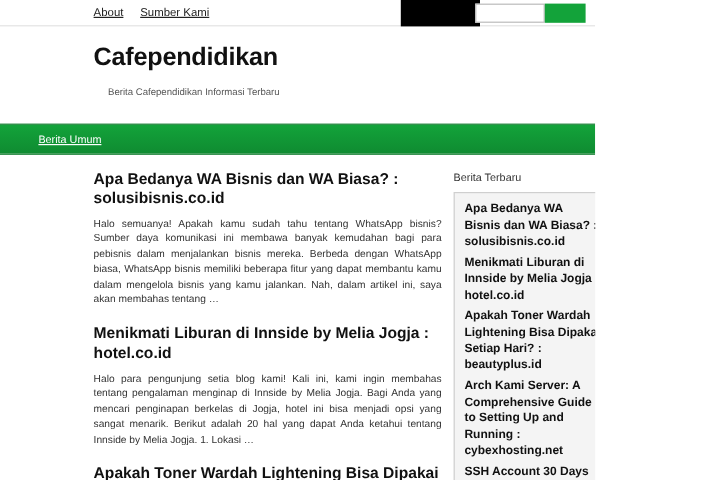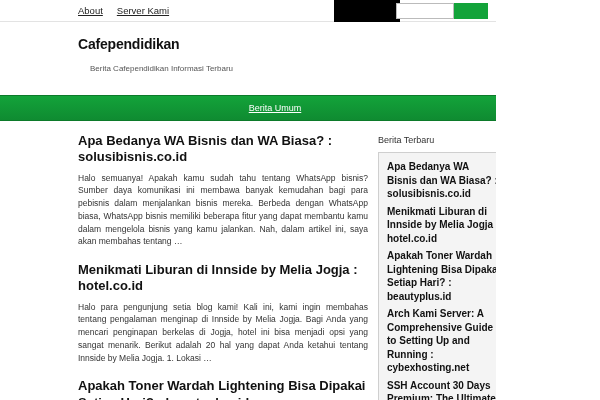--- a/index.html
+++ b/index.html
@@ -68,45 +68,44 @@
     height: 22px;
     background: #000;
   }
 
   
   .header {
     padding: 14px 0 10px 78px;
     background: #ffffff;
   }
   .site-title {
-    font-size: 14px;
+    font-size: 21px;
     font-weight: bold;
     color: #111;
     margin: 0 0 6px 0;
     letter-spacing: -0.2px;
   }
   .site-tagline {
     font-size: 8px;
     color: #555;
     margin: 12px;
   }
 
   
   .menubar {
     height: 26px;
     background: linear-gradient(#13a33a, #0f8b31);
     border-top: 1px solid #0c7a2a;
     border-bottom: 1px solid #0c7a2a;
   }
   .menubar-inner {
     height: 100%;
-    padding-left: 54px;
+    padding-left: 32px;
     display: flex;
     align-items: center;
-    justify-content: center;
   }
   .menu-item {
     font-size: 9px;
     color: #fff;
     text-decoration: underline;
     white-space: nowrap;
   }
 
   
   .content {
@@ -164,21 +163,21 @@
   .widget-list li:last-child { margin-bottom: 0; }
   .widget-list a { color: #111; text-decoration: none; }
 </style>
 </head>
 <body>
 
 <div id="page">
 
   <div class="topbar">
     <a class="navlink" href="#">About</a>
-    <a class="navlink" href="#">Server Kami</a>
+    <a class="navlink" href="#">Sumber Kami</a>
     <div class="black-strip"></div>
     <div class="search-wrap">
       <input class="search-input" type="text" value="" placeholder="" style="">
       <button class="search-btn"></button>
     </div>
   </div>
 
   <div class="header">
     <h1 class="site-title">Cafependidikan</h1>
     <p class="site-tagline">Berita Cafependidikan Informasi Terbaru</p>

